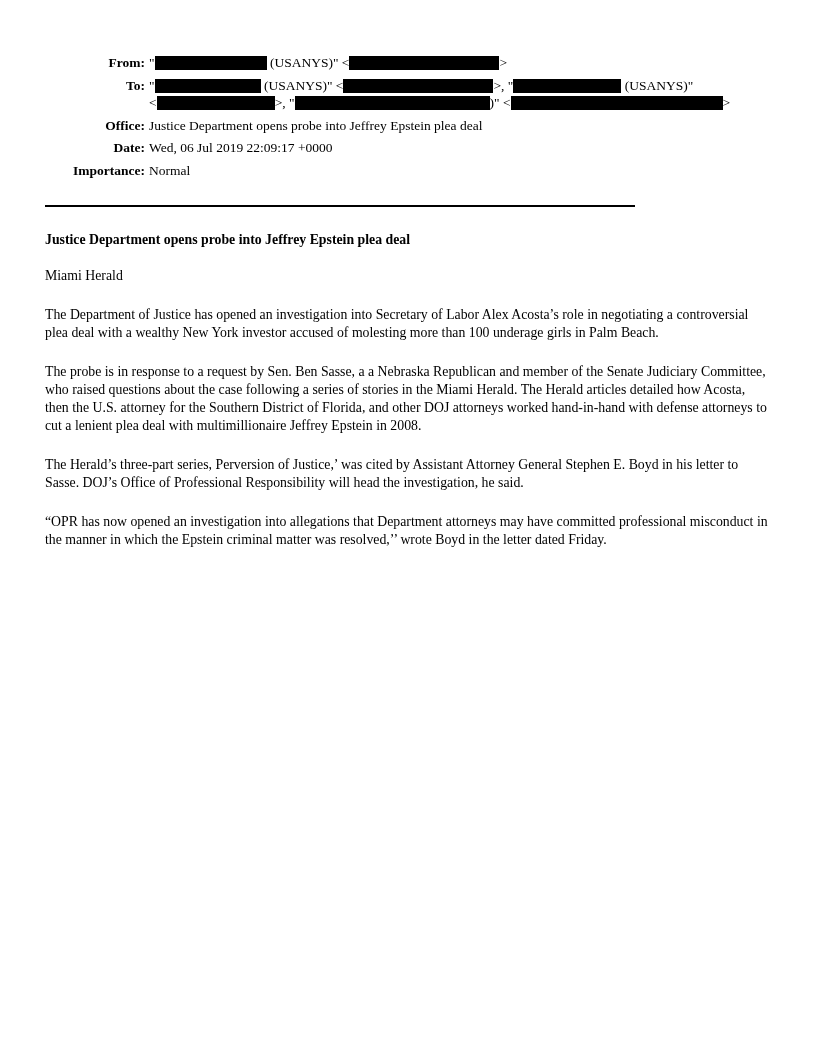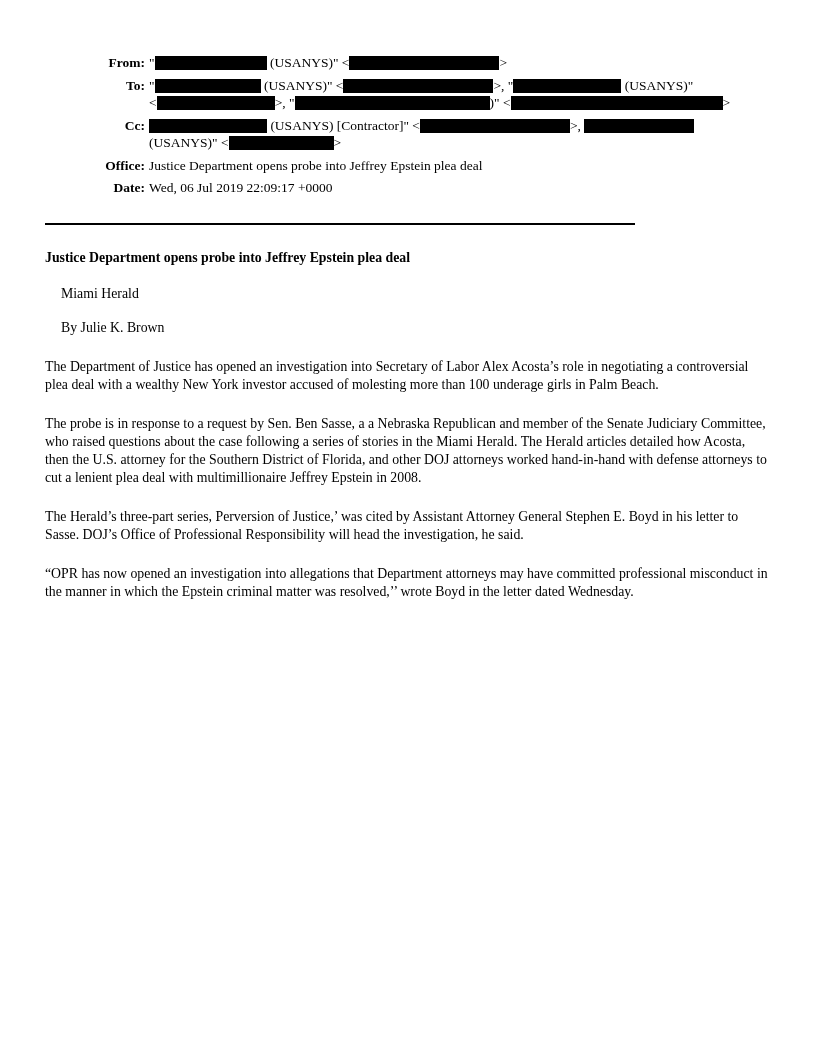--- a/index.html
+++ b/index.html
@@ -60,21 +60,21 @@
     width: 724px;
   }
   .headline {
     font-weight: bold;
     margin: 24px 0 18px 0;
   }
   .source-block {
     margin: 18px 0 0 0;
   }
   .source-line {
-    margin: 16px;
+    margin: 0;
   }
   .paragraphs p {
     margin: 21px 0 0 0;
   }
 </style>
 </head>
 <body>
 
 <div class="page">
 
@@ -86,51 +86,49 @@
         </div>
       </div>
       <div class="field-row">
         <div class="field-label">To:</div>
         <div class="field-value">
           <div class="field-line"><span>"</span><span class="redaction" style="width: 106px; background: rgb(0, 0, 0);"></span><span> (USANYS)" &lt;</span><span class="redaction" style="width: 150px; background: rgb(0, 0, 0);"></span><span>&gt;, "</span><span class="redaction" style="width: 108px; background: rgb(0, 0, 0);"></span><span> (USANYS)"</span></div>
           <div class="field-line"><span>&lt;</span><span class="redaction" style="width: 118px; background: rgb(0, 0, 0);"></span><span>&gt;, "</span><span class="redaction" style="width: 195px; background: rgb(0, 0, 0);"></span><span>)" &lt;</span><span class="redaction" style="width: 212px; background: rgb(0, 0, 0);"></span><span>&gt;</span></div>
         </div>
       </div>
       <div class="field-row">
-        <div class="field-label">Cc:</div>
-        <div class="field-value">
-          <div class="field-line"><span class="redaction" style="width: 118px; background: rgb(0, 0, 0);"></span><span> (USANYS) [Contractor]" &lt;</span><span class="redaction" style="width: 150px; background: rgb(0, 0, 0);"></span><span>&gt;, </span><span class="redaction" style="width: 110px; background: rgb(0, 0, 0);"></span></div>
-          <div class="field-line"><span>(USANYS)" &lt;</span><span class="redaction" style="width: 105px; background: rgb(0, 0, 0);"></span><span>&gt;</span></div>
-        </div>
-      </div>
-      <div class="field-row">
         <div class="field-label">Office:</div>
         <div class="field-value">
           <div class="field-line"><span>Justice Department opens probe into Jeffrey Epstein plea deal</span></div>
         </div>
       </div>
       <div class="field-row">
         <div class="field-label">Date:</div>
         <div class="field-value">
           <div class="field-line"><span>Wed, 06 Jul 2019 22:09:17 +0000</span></div>
         </div>
       </div>
+      <div class="field-row">
+        <div class="field-label">Importance:</div>
+        <div class="field-value">
+          <div class="field-line"><span>Normal</span></div>
+        </div>
+      </div>
     </div>
 
   <hr class="rule">
 
   <div class="article">
     <div class="headline">Justice Department opens probe into Jeffrey Epstein plea deal</div>
 
     <div class="source-block">
       <div class="source-line">Miami Herald</div>
-      <div class="source-line">By Julie K. Brown</div>
     </div>
 
     <div class="paragraphs">
         <p>The Department of Justice has opened an investigation into Secretary of Labor Alex Acosta’s role in negotiating a controversial plea deal with a wealthy New York investor accused of molesting more than 100 underage girls in Palm Beach.</p>
         <p>The probe is in response to a request by Sen. Ben Sasse, a a Nebraska Republican and member of the Senate Judiciary Committee, who raised questions about the case following a series of stories in the Miami Herald. The Herald articles detailed how Acosta, then the U.S. attorney for the Southern District of Florida, and other DOJ attorneys worked hand-in-hand with defense attorneys to cut a lenient plea deal with multimillionaire Jeffrey Epstein in 2008.</p>
         <p>The Herald’s three-part series, Perversion of Justice,’ was cited by Assistant Attorney General Stephen E. Boyd in his letter to Sasse. DOJ’s Office of Professional Responsibility will head the investigation, he said.</p>
-        <p>“OPR has now opened an investigation into allegations that Department attorneys may have committed professional misconduct in the manner in which the Epstein criminal matter was resolved,’’ wrote Boyd in the letter dated Wednesday.</p>
+        <p>“OPR has now opened an investigation into allegations that Department attorneys may have committed professional misconduct in the manner in which the Epstein criminal matter was resolved,’’ wrote Boyd in the letter dated Friday.</p>
       </div>
   </div>
 
 </div>
 
 </body></html>

